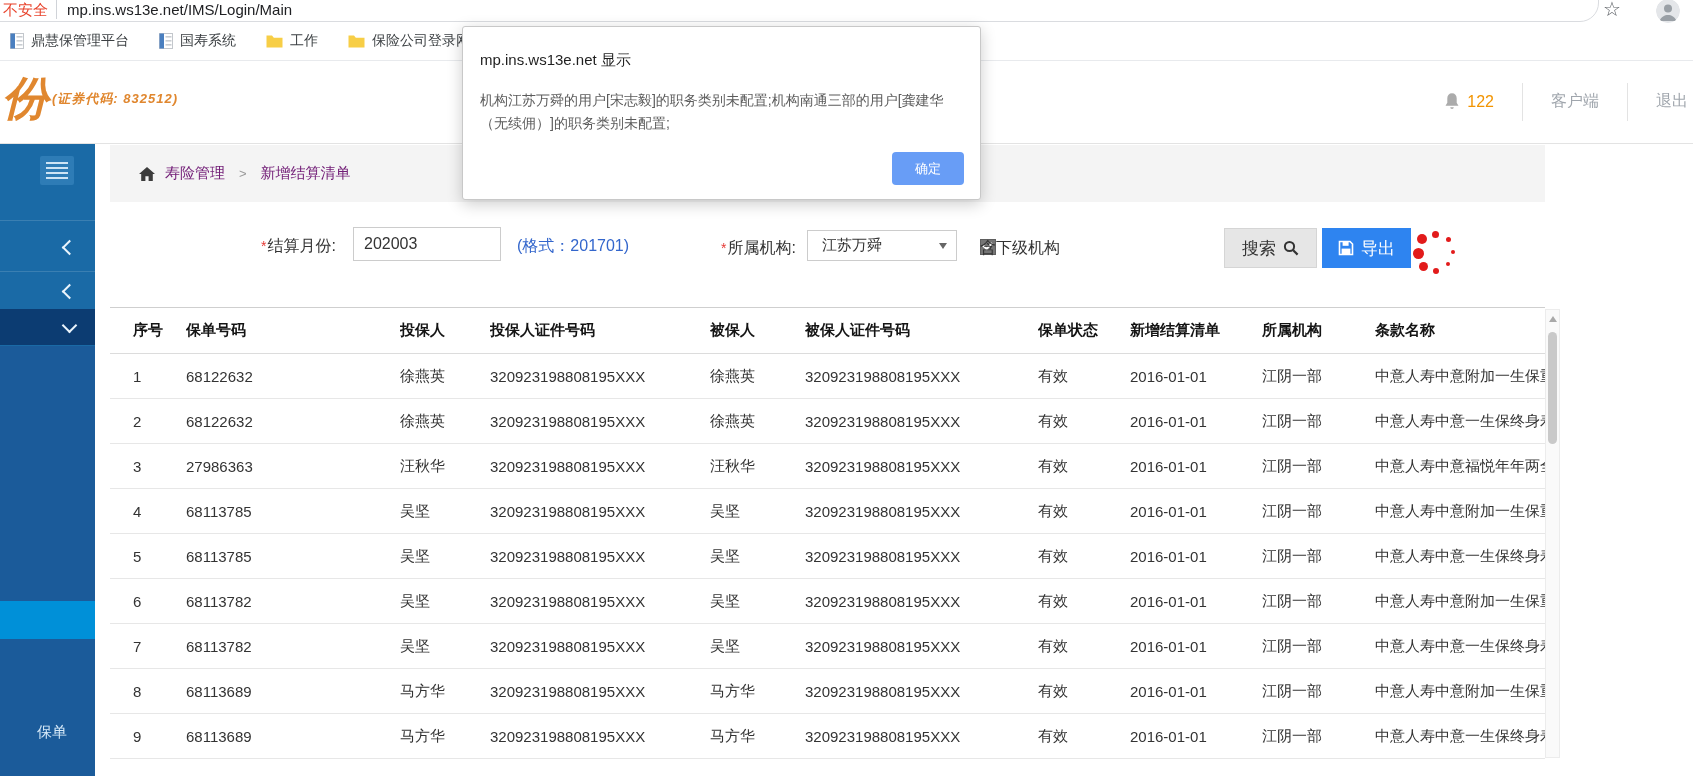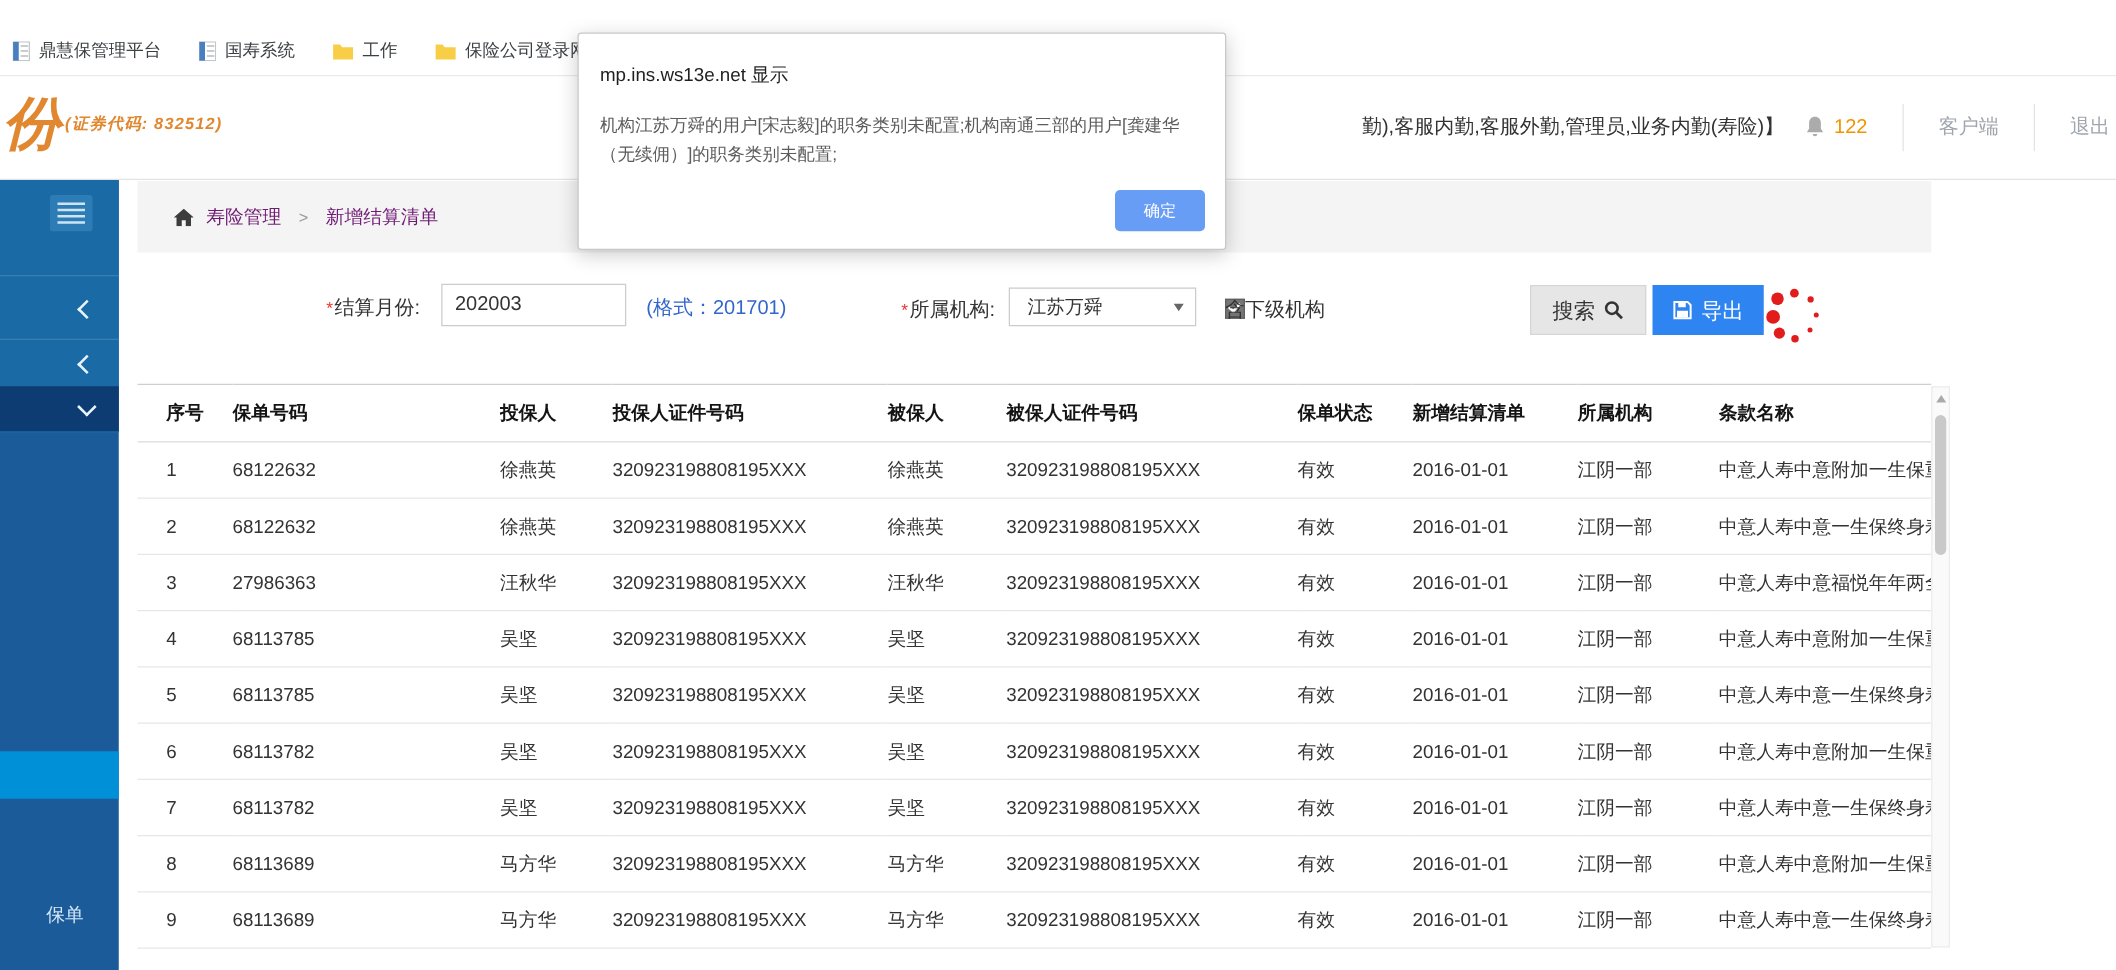--- a/index.html
+++ b/index.html
@@ -107,20 +107,34 @@
   .dlg-btn{position:absolute;right:16px;bottom:14px;width:72px;height:33px;background:#689df6;border:none;
            border-radius:4px;color:#fff;font-size:13px;cursor:pointer;font-family:inherit;}
 
   svg{display:block;}
 </style>
 </head>
 <body>
 
 <div id="screen">
 
+  <div class="browser-bar">
+    <div class="omnibox"></div>
+    <span class="sec-label">不安全</span>
+    <span class="omni-sep"></span>
+    <span class="url-text">mp.ins.ws13e.net/IMS/Login/Main</span>
+    <span class="star-icon">☆</span>
+    <div class="avatar">
+      <svg width="24" height="24" viewBox="0 0 24 24">
+        <circle cx="12" cy="12" r="12" fill="#e4e6e9"></circle>
+        <circle cx="12" cy="9.5" r="4" fill="#9aa0a6"></circle>
+        <path d="M3.5 22c1.6-4.2 5.2-6 8.5-6s6.9 1.8 8.5 6z" fill="#9aa0a6"></path>
+      </svg>
+    </div>
+  </div>
 
   <div class="bookmarks-bar">
     <div class="bm-item">
       <svg width="14" height="16" viewBox="0 0 14 16">
         <rect x="0.5" y="0.5" width="13" height="15" fill="#fff" stroke="#c3c7cc"></rect>
         <rect x="0.5" y="0.5" width="4.5" height="15" fill="#4a7fbf"></rect>
         <rect x="6.5" y="3" width="6" height="1.6" fill="#c9cdd2"></rect>
         <rect x="6.5" y="7" width="6" height="1.6" fill="#c9cdd2"></rect>
         <rect x="6.5" y="11" width="6" height="1.6" fill="#c9cdd2"></rect>
       </svg>
@@ -147,21 +161,20 @@
         <path d="M0.5 1.5h5.5l1.8 2.2h8.7v9.8H0.5z" fill="#f7ce46"></path>
       </svg>
       <span>保险公司登录网址</span>
     </div>
   </div>
 
   <div class="app-header">
     <span class="logo-main">份</span>
     <span class="logo-sub">(证券代码: 832512)</span>
     <div class="header-right">
-      <span class="roles-text">勤),客服内勤,客服外勤,管理员,业务内勤(寿险)】</span>
       <div class="bell-wrap">
         <svg width="18" height="19" viewBox="0 0 16 17">
           <path d="M8 1.2c-2.6 0-4.2 1.9-4.2 4.3v4.2L2.2 12.4h11.6l-1.6-2.7V5.5c0-2.4-1.6-4.3-4.2-4.3z" fill="#ababab"></path>
           <path d="M6.4 13.6a1.6 1.6 0 0 0 3.2 0z" fill="#ababab"></path>
         </svg>
         <span class="notif-count">122</span>
       </div>
       <div class="vsep"></div>
       <span class="hdr-link">客户端</span>
       <div class="vsep"></div>

